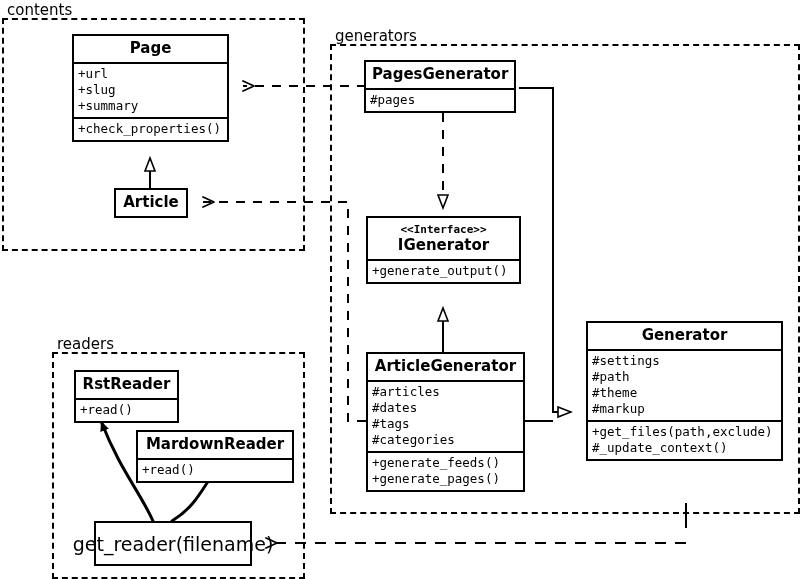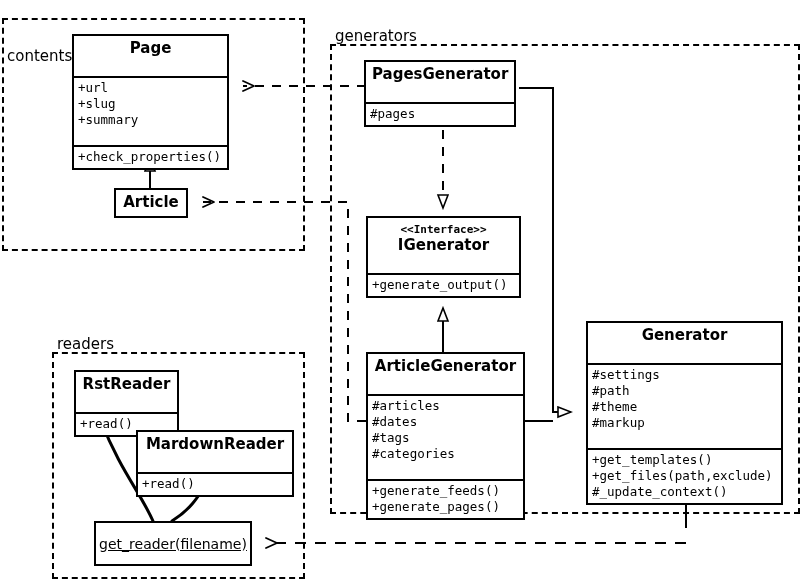--- a/index.html
+++ b/index.html
@@ -59,43 +59,41 @@
   }
   .uml-head .stereo {
     display: block;
     font-weight: bold;
     font-family: "DejaVu Sans Mono", monospace;
     font-size: 11px;
     line-height: 15px;
   }
   .uml-sep {
     border-top: 2px solid #000;
-    margin-top: 14px;
   }
   .uml-compartment {
     padding: 2px 4px 3px 4px;
     font-family: "DejaVu Sans Mono", monospace;
     font-size: 12.5px;
     line-height: 16px;
     color: #000;
     white-space: nowrap;
   }
   .uml-compartment div { white-space: nowrap; }
 
   .plain-box {
     position: absolute;
     border: 2px solid #000;
     background: #ffffff;
     box-sizing: border-box;
     display: flex;
     align-items: center;
     justify-content: center;
-    font-size: 14px;
-    color: #000;
-    text-decoration: underline;
+    font-size: 19px;
+    color: #000;
   }
 </style>
 </head>
 <body>
 
 <div id="canvas">
 
   <svg id="wires" viewBox="0 0 803 579">
     <defs>
       <marker id="hollowTri" markerWidth="16" markerHeight="16" refX="14" refY="6" orient="auto" markerUnits="userSpaceOnUse">
@@ -147,21 +145,21 @@
       <path d="M 153,521 C 140,492 120,470 101,421" fill="none" stroke="#000" stroke-width="3" stroke-linecap="round" marker-end="url(#solidArrow)"></path>
     </g>
 
     <g>
       <path d="M 172,521 C 196,506 200,492 221,462" fill="none" stroke="#000" stroke-width="3" stroke-linecap="round" marker-end="url(#solidArrow)"></path>
     </g>
   </svg>
 
   <div class="package" style="left:2px; top:18px; width:303px; height:233px;
               border-style:dashed; border-width:2px;"></div>
-  <div class="pkg-label" style="left:4px; top:3px;margin-top:46px;">contents</div>
+  <div class="pkg-label" style="left:4px; top:3px;">contents</div>
 
   <div class="package" style="left:330px; top:44px; width:470px; height:470px;
               border-style:dashed; border-width:2px;"></div>
   <div class="pkg-label" style="left:332px; top:29px;">generators</div>
 
   <div class="package" style="left:52px; top:352px; width:253px; height:227px;
               border-style:dashed; border-width:2px;"></div>
   <div class="pkg-label" style="left:54px; top:337px;">readers</div>
 
   <div class="uml-class" style="left:72px; top:34px; width:157px;">
@@ -223,21 +221,20 @@
     <div class="uml-head">
       <span>Generator</span>
     </div>
     <div class="uml-compartment uml-sep">
       <div>#settings</div>
       <div>#path</div>
       <div>#theme</div>
       <div>#markup</div>
     </div>
     <div class="uml-compartment uml-sep">
-      <div>+get_templates()</div>
       <div>+get_files(path,exclude)</div>
       <div>#_update_context()</div>
     </div>
   </div>
 
   <div class="uml-class" style="left:74px; top:370px; width:105px;">
     <div class="uml-head">
       <span>RstReader</span>
     </div>
     <div class="uml-compartment uml-sep">

